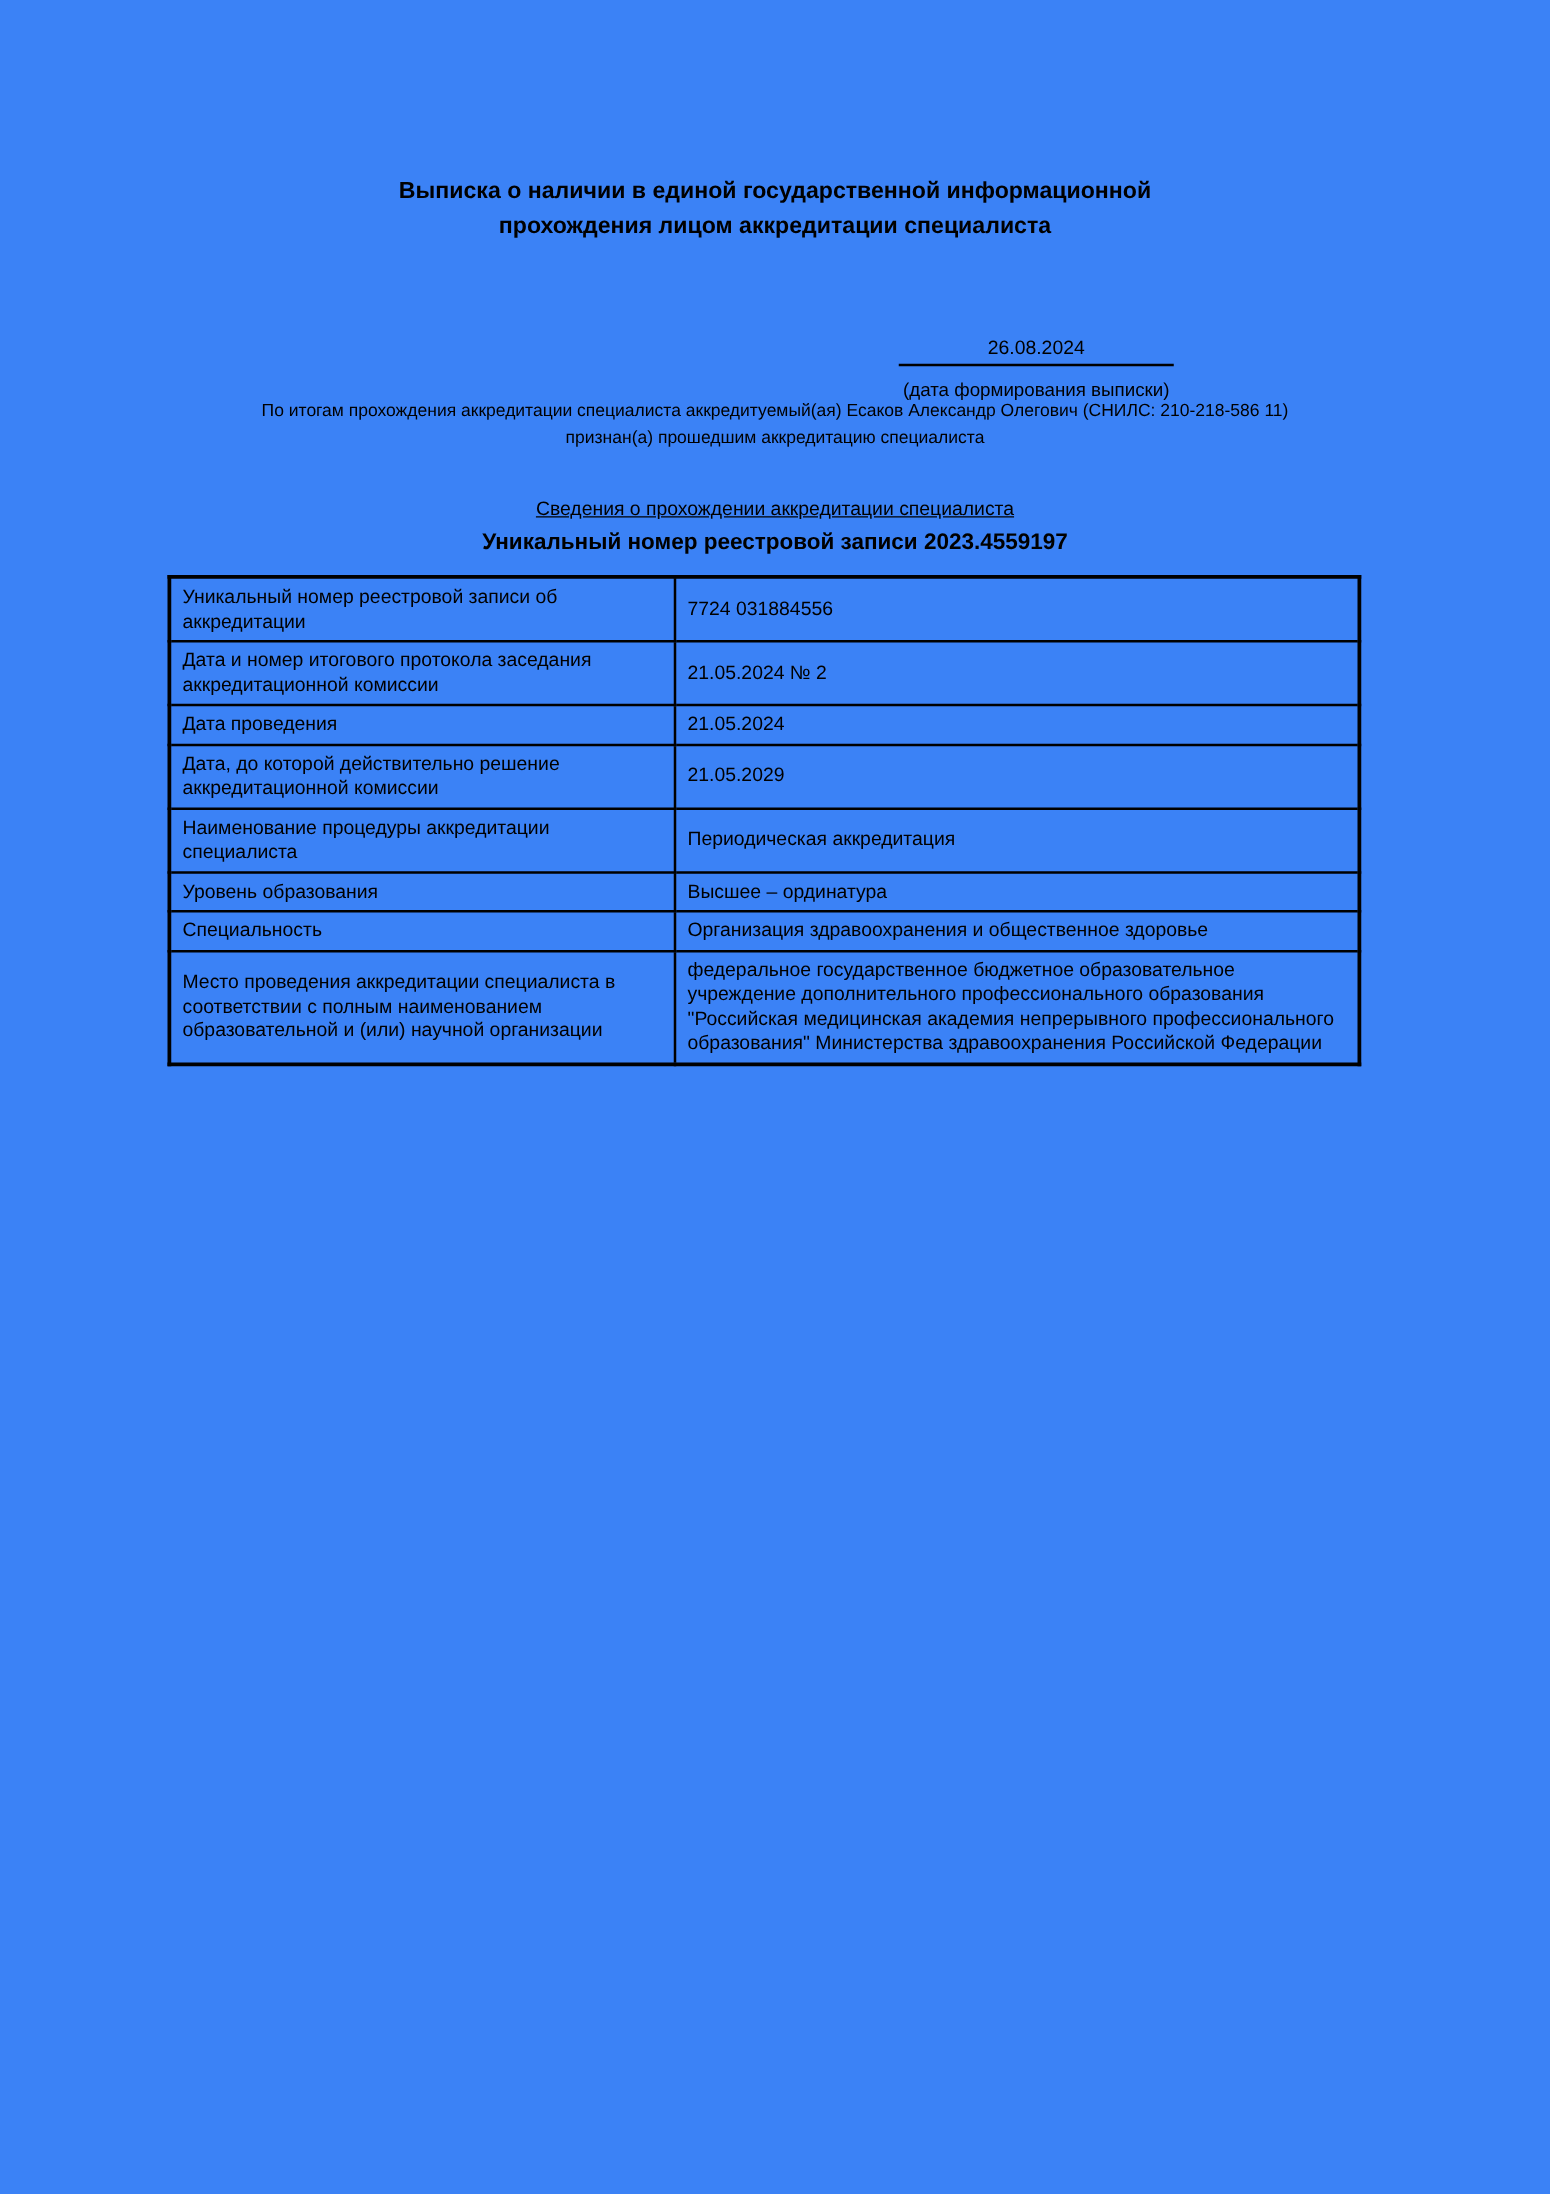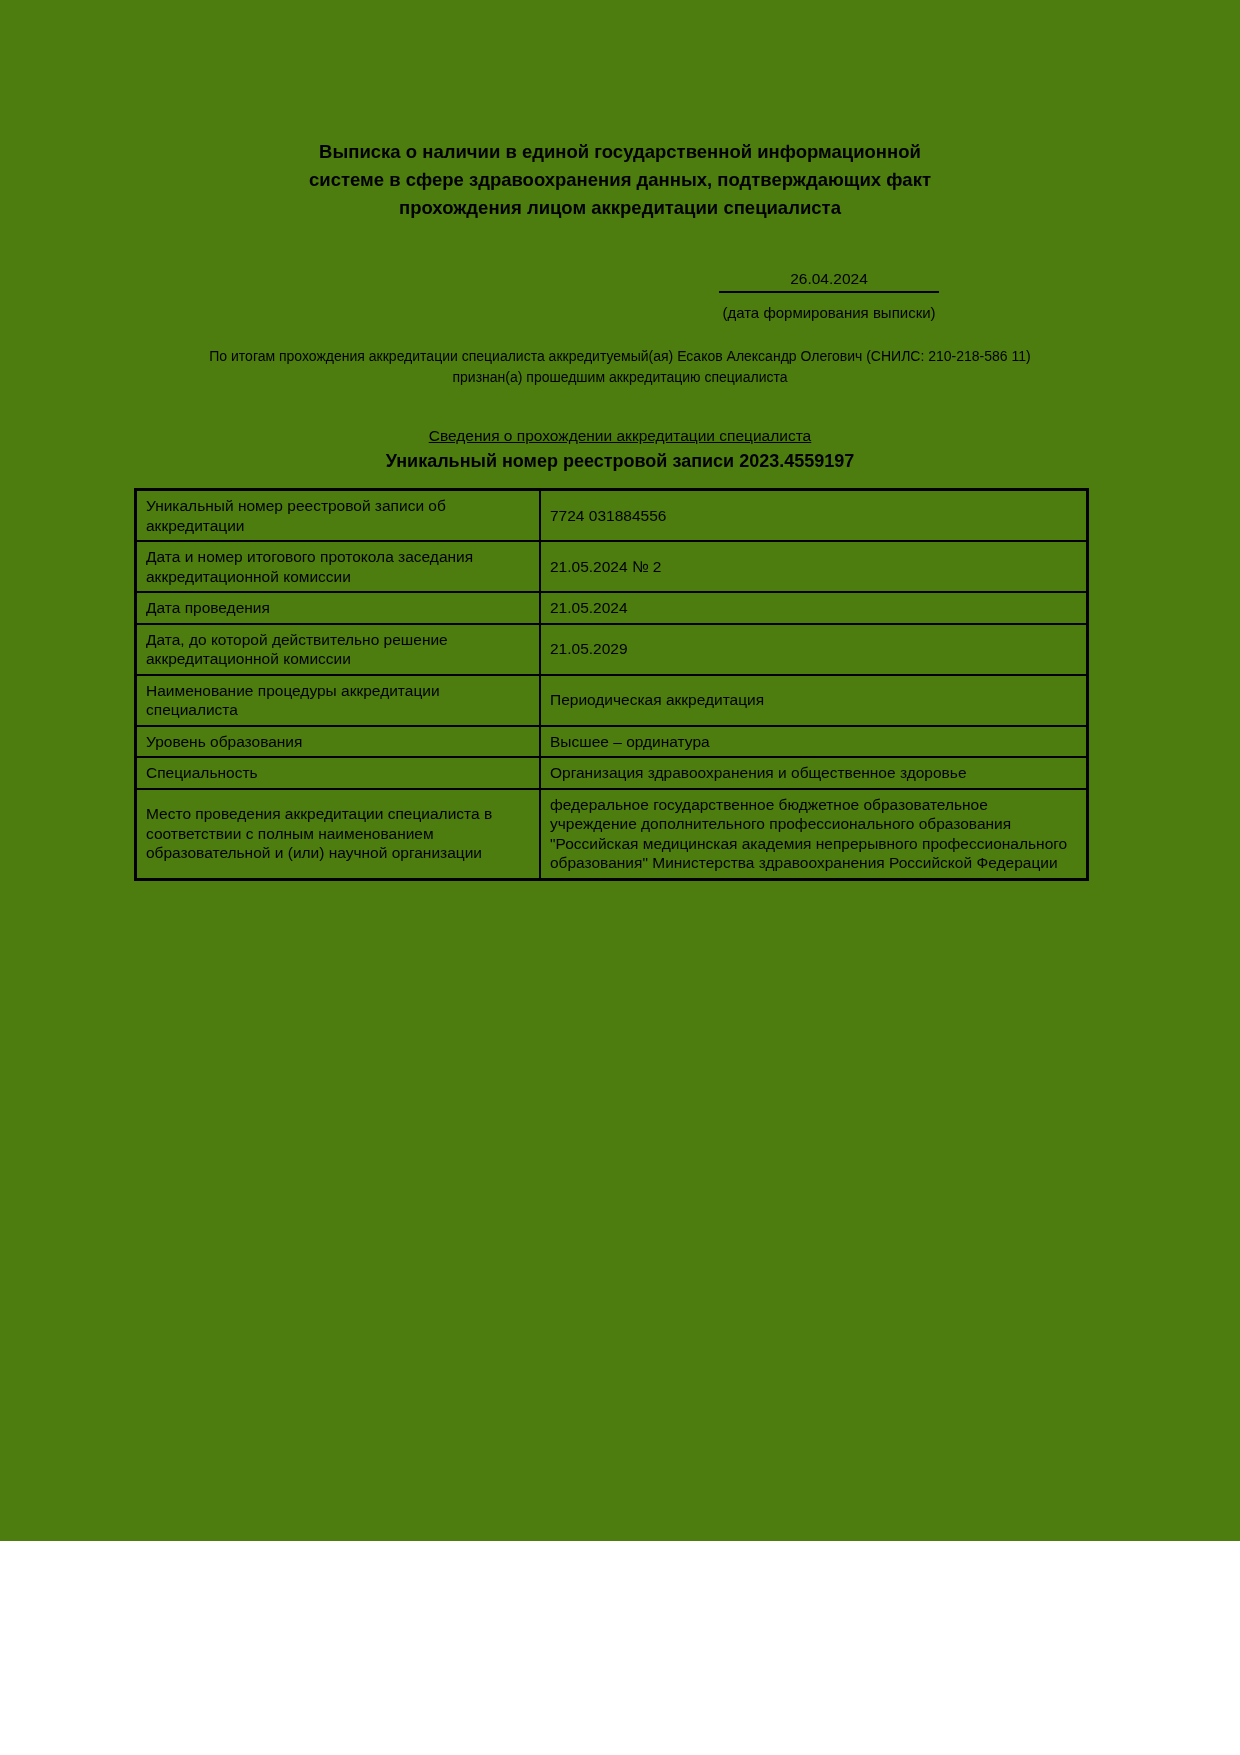--- a/index.html
+++ b/index.html
@@ -2,21 +2,21 @@
 <html><head>
 <meta charset="utf-8">
 <style>
   html, body { margin: 0; padding: 0; background: #ffffff; }
   body {
     width: 1240px; height: 1755px;
     font-family: "Liberation Sans", sans-serif;
     color: #000000;
     -webkit-font-smoothing: antialiased;
   }
-  .page { position: relative; width: 1240px; height: 1541px; background: #4d7c0f; overflow: hidden; }
+  .page { position: relative; width: 1240px; height: 1755px; background: #3b82f6; overflow: hidden; }
 
   .doc-title {
     margin: 138px auto 0;
     width: 700px;
     text-align: center;
     font-size: 18.5px;
     font-weight: 700;
     line-height: 28px;
   }
 
@@ -83,26 +83,25 @@
   td.cell-label { width: 385px; padding: 5px 8px 5px 9px; }
   td.cell-value { padding: 5px 10px 5px 9px; }
 </style>
 </head>
 <body>
 
 <div class="page">
 
   <div class="doc-title">
     <div>Выписка о наличии в единой государственной информационной</div>
-    <div>системе в сфере здравоохранения данных, подтверждающих факт</div>
     <div>прохождения лицом аккредитации специалиста</div>
   </div>
 
   <div class="date-block">
-    <div class="date-value">26.04.2024</div>
+    <div class="date-value">26.08.2024</div>
     <div class="date-caption">(дата формирования выписки)</div>
   </div>
 
   <div class="intro">
     <div>По итогам прохождения аккредитации специалиста аккредитуемый(ая) Есаков Александр Олегович (СНИЛС: 210-218-586 11)</div>
     <div>признан(а) прошедшим аккредитацию специалиста</div>
   </div>
 
   <div class="section-heading">Сведения о прохождении аккредитации специалиста</div>
 

